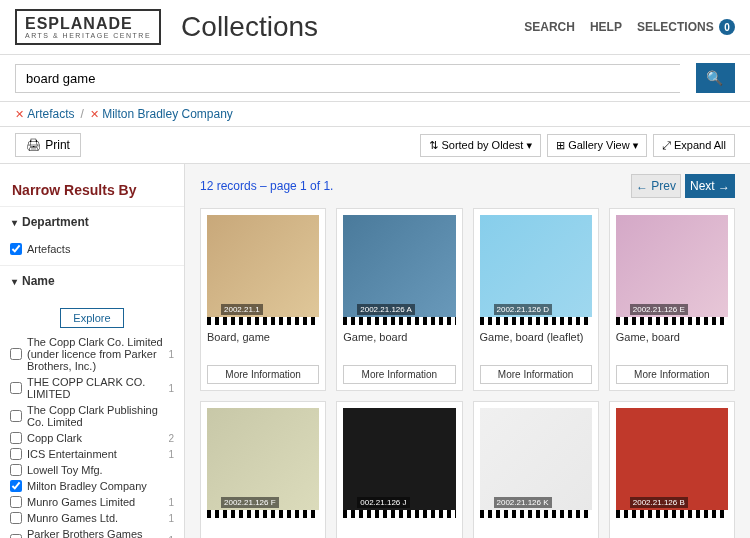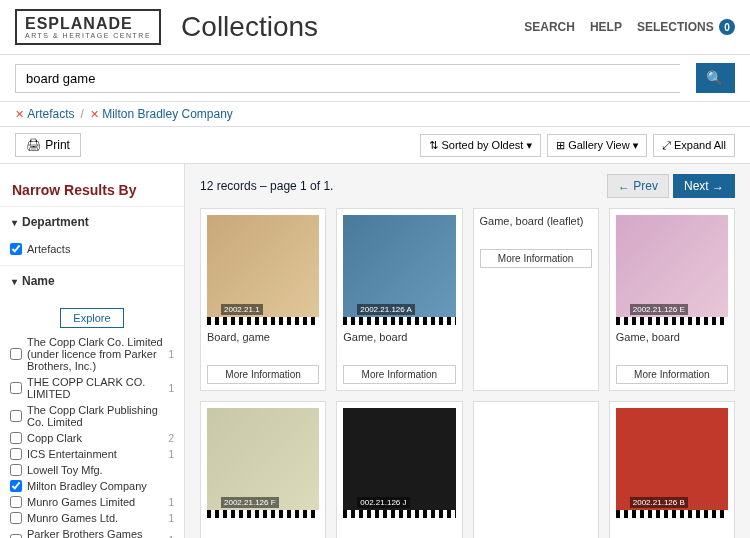--- a/index.html
+++ b/index.html
@@ -43,23 +43,23 @@
     .sidebar-section-content { padding: 4px 10px 8px; }
     .explore-btn { border: 1px solid #1a6496; background: #fff; color: #1a6496; padding: 3px 12px; font-size: 11px; cursor: pointer; display: block; margin: 8px auto 6px; }
     .filter-item { display: flex; align-items: center; gap: 5px; padding: 2px 0; font-size: 11px; }
     .filter-item input[type=checkbox] { width: 12px; height: 12px; cursor: pointer; }
     .filter-item label { flex: 1; cursor: pointer; color: #333; font-size: 11px; }
     .filter-item .count { color: #999; font-size: 10px; }
 
     
     .content { flex: 1; padding: 10px 15px; background: #f5f5f5; }
     .content-header { display: flex; align-items: center; justify-content: space-between; margin-bottom: 10px; }
-    .records-info { font-size: 12px; color: #0f172a; }
+    .records-info { font-size: 12px; color: #1d4ed8; }
     .pagination { display: flex; gap: 4px; }
-    .page-btn { border: 1px solid #ccc; background: #fff; padding: 4px 10px; font-size: 12px; cursor: pointer; color: #1a6496; }
+    .page-btn { border: 1px solid #ccc; background: #fff; padding: 4px 4px; font-size: 12px; cursor: pointer; color: #1a6496; }
     .page-btn.prev { background: #e8e8e8; }
     .page-btn.next { background: #1a6496; color: #fff; border-color: #1a6496; }
 
     
     .gallery { display: grid; grid-template-columns: repeat(4, 1fr); gap: 10px; }
     .gallery-item { background: #fff; border: 1px solid #ddd; padding: 6px; }
     .gallery-img { width: 100%; height: 110px; object-fit: cover; background: #e8e8e8; display: flex; align-items: center; justify-content: center; overflow: hidden; margin-bottom: 6px; }
     .gallery-img-inner { width: 100%; height: 100%; display: flex; align-items: center; justify-content: center; font-size: 9px; color: #999; position: relative; }
     .gallery-label { font-size: 11px; color: #333; margin-bottom: 6px; min-height: 28px; }
     .more-info-btn { border: 1px solid #ccc; background: #fff; padding: 3px 8px; font-size: 10px; cursor: pointer; width: 100%; text-align: center; color: #333; }
@@ -223,21 +223,26 @@
               <span class="catalog-num">2002.21.1</span>
               <div class="ruler-bar" style="position: absolute; bottom: 0px; left: 0px; right: 0px;"></div>
             </div>
           </div><div class="gallery-label">Board, game</div><button class="more-info-btn">More Information</button></div>
         <div class="gallery-item"><div class="gallery-img">
             <div class="gallery-img-inner" style="background: linear-gradient(135deg, #4a7a9b, #6a9abb); position:relative;">
               <span class="catalog-num">2002.21.126 A</span>
               <div class="ruler-bar" style="position: absolute; bottom: 0px; left: 0px; right: 0px;"></div>
             </div>
           </div><div class="gallery-label">Game, board</div><button class="more-info-btn">More Information</button></div>
-        <div class="gallery-item"><div class="gallery-label">Game, board (leaflet)</div><button class="more-info-btn">More Information</button></div>
+        <div class="gallery-item"><div class="gallery-img">
+            <div class="gallery-img-inner" style="background: linear-gradient(135deg, #87CEEB, #a0d8ef); position:relative;">
+              <span class="catalog-num">2002.21.126 D</span>
+              <div class="ruler-bar" style="position: absolute; bottom: 0px; left: 0px; right: 0px;"></div>
+            </div>
+          </div><div class="gallery-label">Game, board (leaflet)</div><button class="more-info-btn">More Information</button></div>
         <div class="gallery-item"><div class="gallery-img">
             <div class="gallery-img-inner" style="background: linear-gradient(135deg, #d4a8c7, #e8c8d8); position:relative;">
               <span class="catalog-num">2002.21.126 E</span>
               <div class="ruler-bar" style="position: absolute; bottom: 0px; left: 0px; right: 0px;"></div>
             </div>
           </div><div class="gallery-label">Game, board</div><button class="more-info-btn">More Information</button></div>
         <div class="gallery-item">
           <div class="gallery-img">
             <div class="gallery-img-inner" style="background: linear-gradient(135deg, #c8c8a8, #dcdcbc); position:relative;">
               <span class="catalog-num">2002.21.126 F</span>
@@ -249,20 +254,26 @@
         <div class="gallery-item">
           <div class="gallery-img">
             <div class="gallery-img-inner" style="background: #1a1a1a; position:relative;">
               <span class="catalog-num">002.21.126 J</span>
               <div class="ruler-bar" style="position: absolute; bottom: 0px; left: 0px; right: 0px;"></div>
             </div>
           </div>
           <div class="gallery-label"></div>
         </div>
         <div class="gallery-item">
+          <div class="gallery-img">
+            <div class="gallery-img-inner" style="background: linear-gradient(135deg, #f0f0f0, #e8e8e8); position:relative;">
+              <span class="catalog-num">2002.21.126 K</span>
+              <div class="ruler-bar" style="position: absolute; bottom: 0px; left: 0px; right: 0px;"></div>
+            </div>
+          </div>
           <div class="gallery-label"></div>
         </div>
         <div class="gallery-item">
           <div class="gallery-img">
             <div class="gallery-img-inner" style="background: #c0392b; position:relative;">
               <span class="catalog-num">2002.21.126 B</span>
               <div class="ruler-bar" style="position: absolute; bottom: 0px; left: 0px; right: 0px;"></div>
             </div>
           </div>
           <div class="gallery-label"></div>

